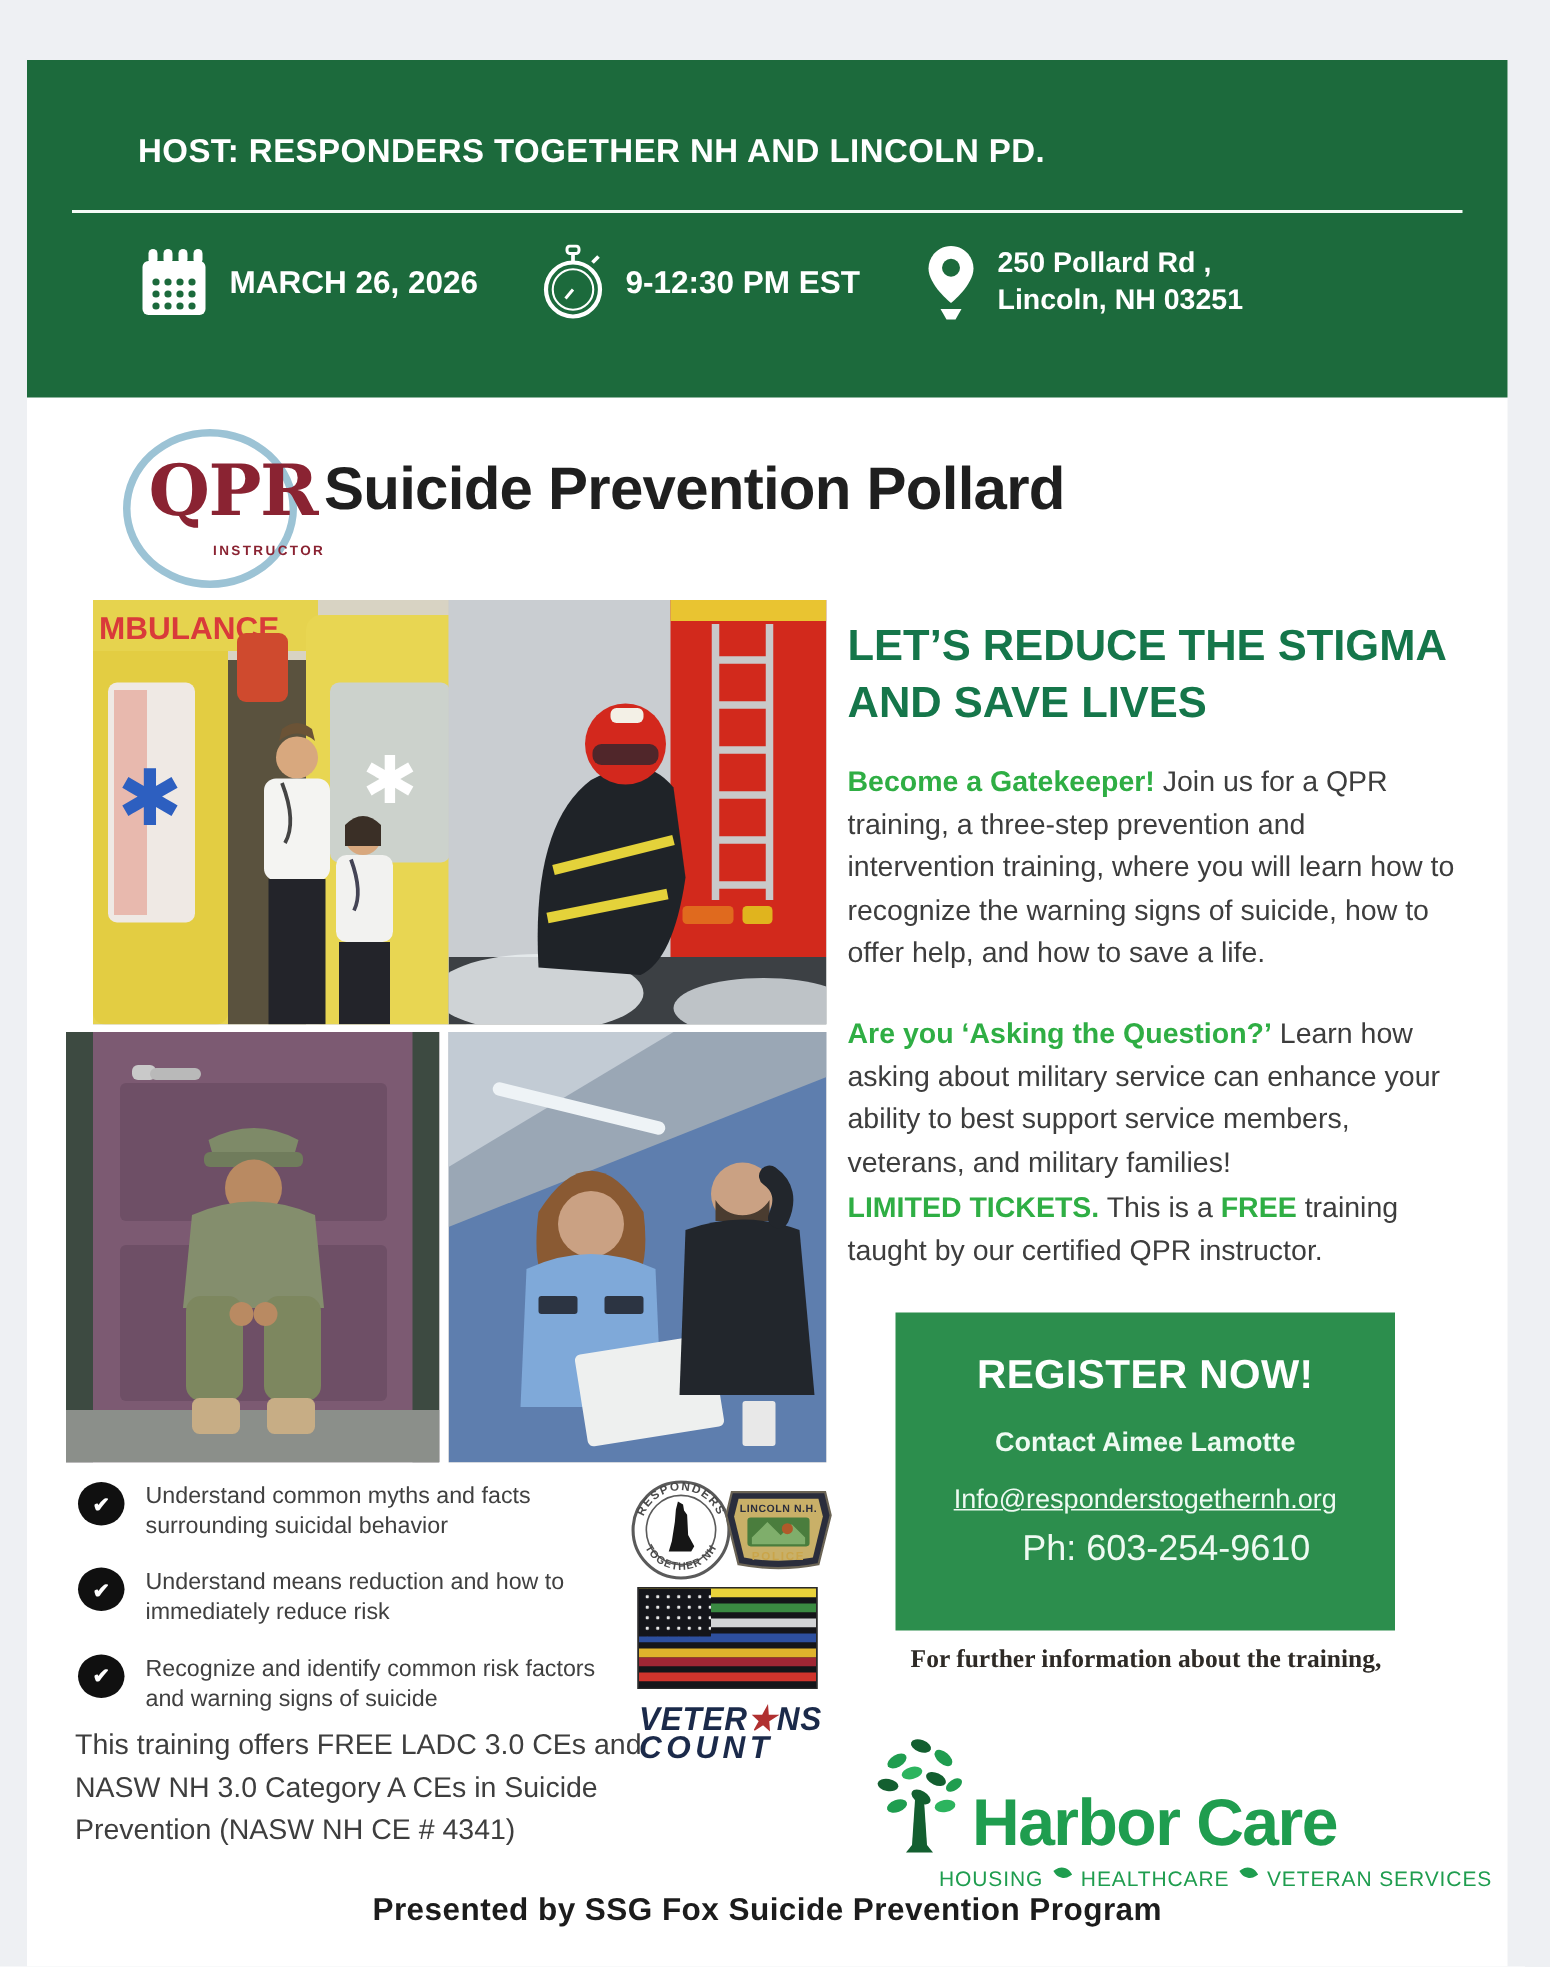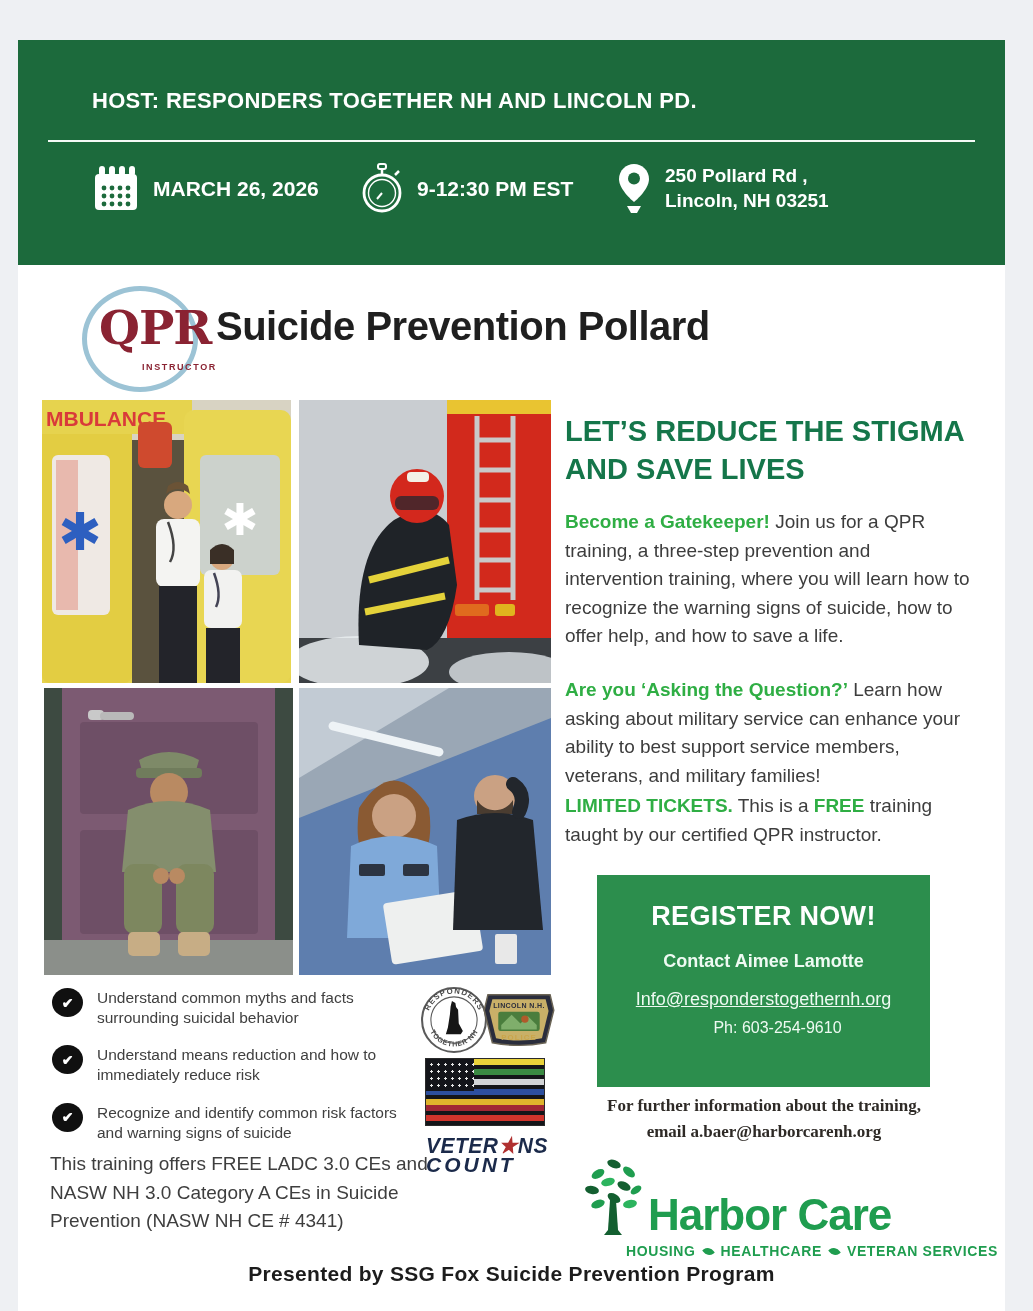--- a/index.html
+++ b/index.html
@@ -20,45 +20,45 @@
   
   .qpr{position:absolute;left:64px;top:246px;width:130px;height:106px;}
   .qpr .ring{position:absolute;left:0;top:0;width:106px;height:96px;border:5px solid #9cc3d5;border-radius:50%;}
   .qpr .acr{position:absolute;left:17px;top:14px;font-family:"DejaVu Serif","Liberation Serif",serif;font-weight:bold;font-size:47px;color:#8a2332;letter-spacing:-1px;}
   .qpr .sub{position:absolute;left:60px;top:76px;font-size:9px;letter-spacing:1.6px;color:#8a2332;font-weight:bold;}
   .title{position:absolute;left:198px;top:264px;font-size:40px;font-weight:bold;color:#1f1f1f;letter-spacing:-.5px;}
 
   
   .ph{position:absolute;overflow:hidden;background:#ccc;}
   .ph svg{display:block;width:100%;height:100%;}
-  .ph-a{left:24px;top:360px;width:249px;height:283px;}
+  .ph-a{left:44px;top:360px;width:249px;height:283px;}
   .ph-f{left:281px;top:360px;width:252px;height:283px;}
   .ph-s{left:26px;top:648px;width:249px;height:287px;}
   .ph-p{left:281px;top:648px;width:252px;height:287px;}
 
   
   .headline{position:absolute;left:547px;top:372px;width:410px;font-size:29px;line-height:1.32;font-weight:bold;color:#15764a;}
   .para{position:absolute;left:547px;width:406px;font-size:19px;line-height:1.5;color:#3d3d3d;}
   .p1{top:468px}.p2{top:636px}.p3{top:752px}
   .lead{color:#2fae44;font-weight:bold;}
   .freeword{color:#2fae44;font-weight:bold;}
 
   .register{position:absolute;left:579px;top:835px;width:333px;height:212px;background:#2c8e4d;color:#eefaf2;text-align:center;}
   .reg-title{margin-top:26px;font-size:27px;font-weight:bold;color:#ffffff;letter-spacing:.3px;}
   .reg-contact{margin-top:19px;font-size:18px;font-weight:bold;}
   .reg-email{display:inline-block;margin-top:17px;font-size:18px;color:#eefaf2;text-decoration:underline;cursor:pointer;}
-  .reg-phone{margin-top:9px;font-size:16px;padding-left:28px;}
+  .reg-phone{margin-top:9px;font-size:24px;padding-left:28px;}
 
   .further{position:absolute;left:560px;top:1053px;width:372px;text-align:center;
            font-family:"Liberation Serif",serif;font-size:17px;line-height:1.5;color:#2e2a26;font-weight:600;}
 
   .harbor{position:absolute;left:566px;top:1116px;width:380px;}
   .harbor-row{display:flex;align-items:flex-end;}
   .harbor-name{font-size:44px;font-weight:bold;color:#1f9d4f;letter-spacing:-1px;margin-left:6px;}
-  .harbor-tag{margin-top:3px;margin-left:42px;font-size:14px;font-weight:bold;color:#1f9d4f;letter-spacing:.6px;display:flex;align-items:center;gap:8px;white-space:nowrap;}
+  .harbor-tag{margin-top:3px;margin-left:42px;font-size:14px;font-weight:normal;color:#1f9d4f;letter-spacing:.6px;display:flex;align-items:flex-start;gap:8px;white-space:nowrap;}
   .leaf-sep{width:9px;height:9px;background:#1f9d4f;border-radius:0 80% 0 80%;transform:rotate(-35deg);flex:0 0 9px;}
 
   
   .bullets{position:absolute;left:34px;top:948px;width:372px;}
   .bullet{display:flex;gap:14px;margin-bottom:17px;align-items:flex-start;}
   .check{flex:0 0 31px;width:31px;height:29px;background:#101010;border-radius:50%;color:#fff;
          display:flex;align-items:center;justify-content:center;}
   .check::after{content:"✔";font-size:14px;font-weight:bold;}
   .btxt{font-size:15.5px;line-height:1.3;color:#404040;width:318px;}
   .ce{position:absolute;left:32px;top:1110px;width:384px;font-size:19px;line-height:1.5;color:#3e3e3e;}
@@ -275,21 +275,20 @@
 
     <div class="register">
       <div class="reg-title">REGISTER NOW!</div>
       <div class="reg-contact">Contact Aimee Lamotte</div>
       <div><a class="reg-email">Info@responderstogethernh.org</a></div>
       <div class="reg-phone">Ph: 603-254-9610</div>
     </div>
 
     <div class="further">
       <span style="display:block">For further information about the training,</span>
-      <span style="display:block">email a.baer@harborcarenh.org</span>
     </div>
 
     <div class="harbor">
       <div class="harbor-row">
         <span>
           <svg width="58" height="80" viewBox="0 0 58 80">
             <g>
               <ellipse cx="14" cy="18" rx="7" ry="4" fill="#1f9d4f" transform="rotate(-30 14 18)"></ellipse>
               <ellipse cx="30" cy="8" rx="7" ry="4" fill="#135f30" transform="rotate(20 30 8)"></ellipse>
               <ellipse cx="45" cy="16" rx="7" ry="4" fill="#1f9d4f" transform="rotate(40 45 16)"></ellipse>

